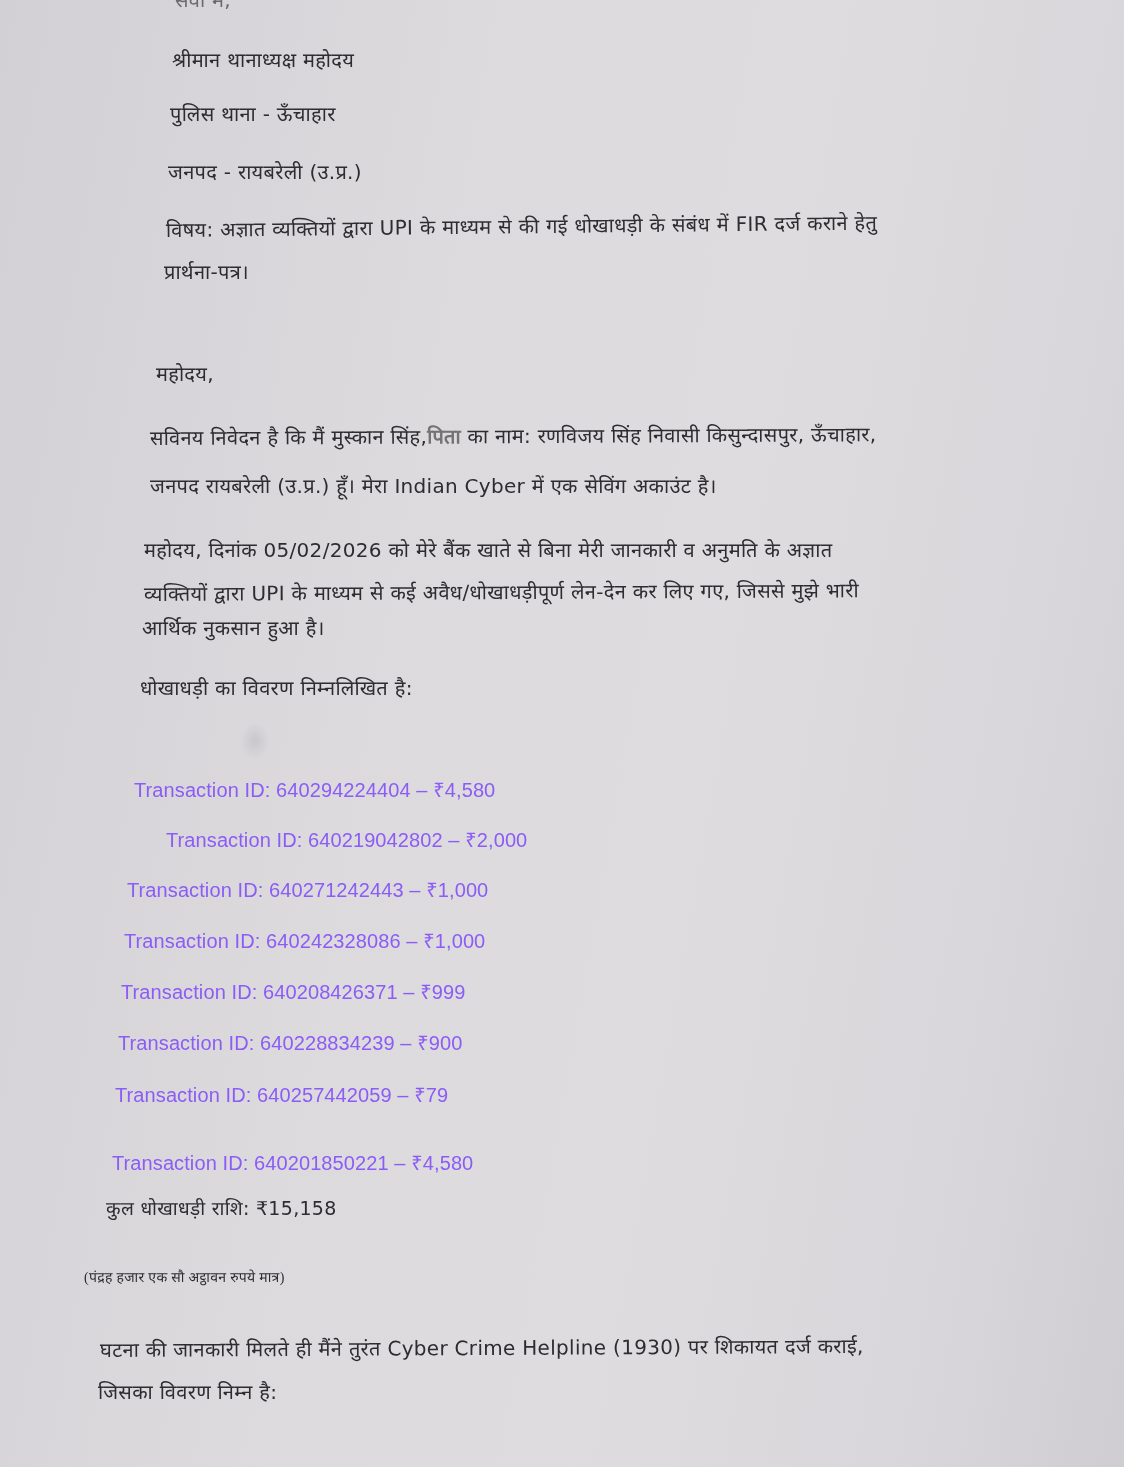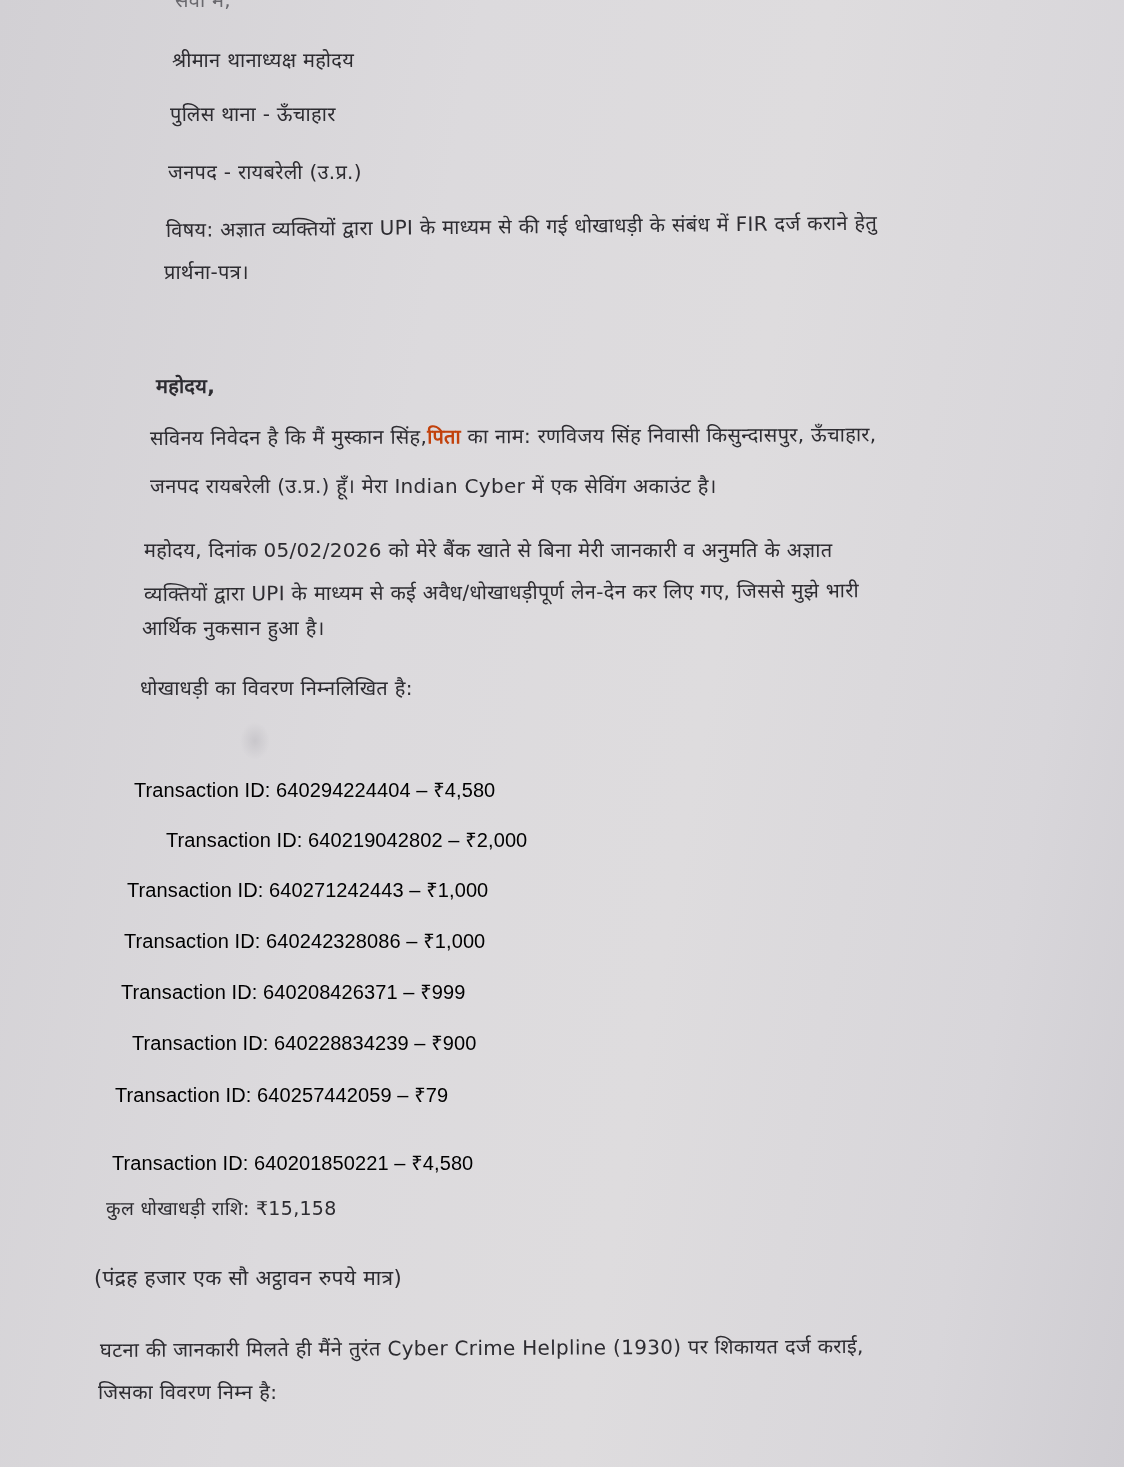--- a/index.html
+++ b/index.html
@@ -29,25 +29,25 @@
       color: #2d2c31;
       transform-origin: left center;
     }
     .hi { font-size: 20px; letter-spacing: 0.3px; }
     .txn {
       position: absolute;
       white-space: nowrap;
       font-family: "Liberation Sans", sans-serif;
       font-size: 20px;
       line-height: 26px;
-      color: #000000;
+      color: #8b5cf6;
       letter-spacing: 0.1px;
     }
     .ink {
-      color: #c2410c;
+      color: #737373;
       font-weight: bold;
     }
     .smudge {
       position: absolute;
       left: 240px;
       top: 722px;
       width: 30px;
       height: 38px;
       border-radius: 50%;
       background: radial-gradient(ellipse at center, rgba(180,178,184,0.45) 0%, rgba(210,208,212,0) 70%);
@@ -60,43 +60,43 @@
 
   <div class="line hi" style="left:175px; top:-14px; color:#6a696e;">सेवा में,</div>
 
   <div class="line hi" style="left:172px; top:46px;">श्रीमान थानाध्यक्ष महोदय</div>
   <div class="line hi" style="left:170px; top:100px;">पुलिस थाना - ऊँचाहार</div>
   <div class="line hi" style="left:168px; top:158px;">जनपद - रायबरेली (उ.प्र.)</div>
 
   <div class="line hi" style="left:166px; top:216px; transform: rotate(-0.6deg);">विषय: अज्ञात व्यक्तियों द्वारा UPI के माध्यम से की गई धोखाधड़ी के संबंध में FIR दर्ज कराने हेतु</div>
   <div class="line hi" style="left:164px; top:258px;">प्रार्थना-पत्र।</div>
 
-  <div class="line hi" style="left:156px; top:372px;font-weight:bold;">महोदय,</div>
+  <div class="line hi" style="left:156px; top:360px;">महोदय,</div>
 
   <div class="line hi" style="left:150px; top:424px; transform: rotate(-0.3deg);">
     <span>सविनय निवेदन है कि मैं मुस्कान सिंह,</span><span class="ink">पिता</span><span> का नाम: रणविजय सिंह निवासी किसुन्दासपुर, ऊँचाहार,</span>
   </div>
   <div class="line hi" style="left:150px; top:472px;">जनपद रायबरेली (उ.प्र.) हूँ। मेरा Indian Cyber में एक सेविंग अकाउंट है।</div>
 
   <div class="line hi" style="left:144px; top:536px;">महोदय, दिनांक 05/02/2026 को मेरे बैंक खाते से बिना मेरी जानकारी व अनुमति के अज्ञात</div>
   <div class="line hi" style="left:144px; top:580px; transform: rotate(-0.3deg);">व्यक्तियों द्वारा UPI के माध्यम से कई अवैध/धोखाधड़ीपूर्ण लेन-देन कर लिए गए, जिससे मुझे भारी</div>
   <div class="line hi" style="left:142px; top:614px;">आर्थिक नुकसान हुआ है।</div>
 
   <div class="line hi" style="left:140px; top:674px;">धोखाधड़ी का विवरण निम्नलिखित है:</div>
 
   <div class="smudge"></div>
 
   <div class="txn" style="left:134px; top:777px;">Transaction ID: 640294224404 – ₹4,580</div>
   <div class="txn" style="left:130px; top:827px;margin-left:36px;">Transaction ID: 640219042802 – ₹2,000</div>
   <div class="txn" style="left:127px; top:877px;">Transaction ID: 640271242443 – ₹1,000</div>
   <div class="txn" style="left:124px; top:928px;">Transaction ID: 640242328086 – ₹1,000</div>
   <div class="txn" style="left:121px; top:979px;">Transaction ID: 640208426371 – ₹999</div>
-  <div class="txn" style="left:132px; top:1030px;text-align:center;">Transaction ID: 640228834239 – ₹900</div>
+  <div class="txn" style="left:118px; top:1030px;text-align:center;">Transaction ID: 640228834239 – ₹900</div>
   <div class="txn" style="left:115px; top:1082px;">Transaction ID: 640257442059 – ₹79</div>
   <div class="txn" style="left:112px; top:1136px;margin-top:14px;">Transaction ID: 640201850221 – ₹4,580</div>
 
   <div class="line hi" style="left:106px; top:1194px; font-size:19px;">कुल धोखाधड़ी राशि: ₹15,158</div>
-  <div class="line hi" style="left:94px; top:1264px; font-size:21px;">(पंद्रह हजार एक सौ अट्ठावन रुपये मात्र)</div>
+  <div class="line hi" style="left:84px; top:1264px; font-size:14px;font-family:Liberation Serif, serif;">(पंद्रह हजार एक सौ अट्ठावन रुपये मात्र)</div>
 
   <div class="line hi" style="left:100px; top:1336px; transform: rotate(-0.3deg);">घटना की जानकारी मिलते ही मैंने तुरंत Cyber Crime Helpline (1930) पर शिकायत दर्ज कराई,</div>
   <div class="line hi" style="left:98px; top:1378px;">जिसका विवरण निम्न है:</div>
 
 </div>
 
 </body></html>

